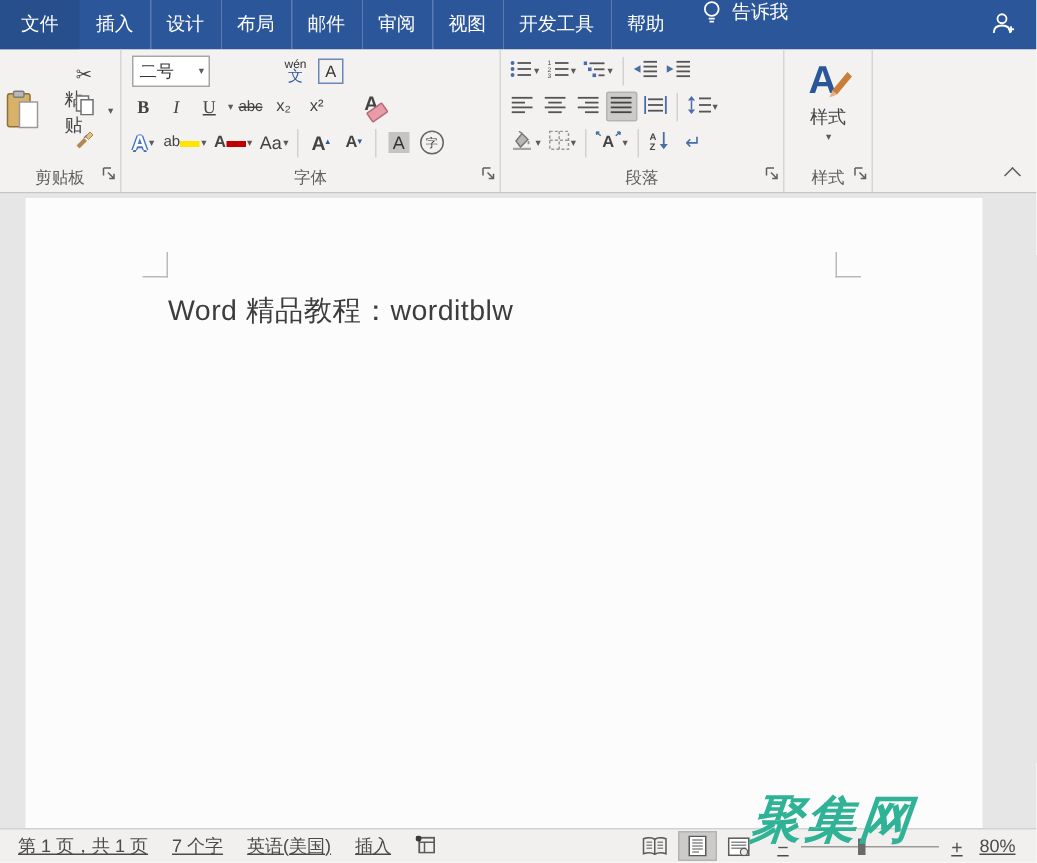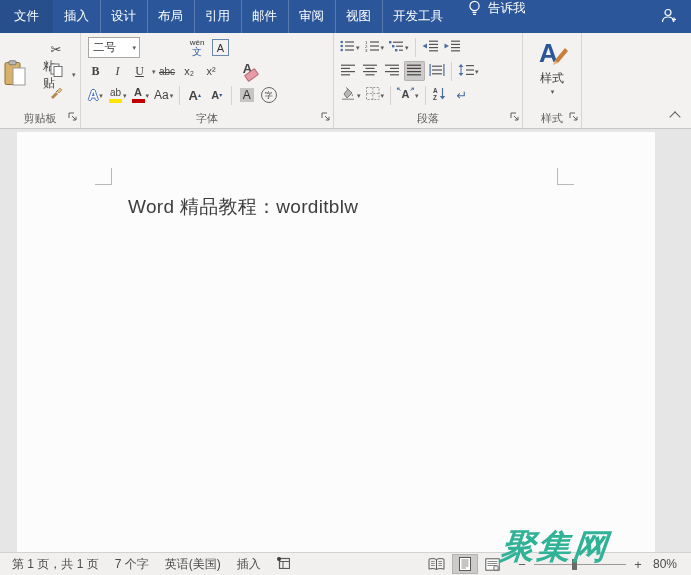--- a/index.html
+++ b/index.html
@@ -41,21 +41,21 @@
     font-size:11.5px;color:#333;padding:0 0 0 4px;justify-content:space-between;}
   .combo .caret{padding:0 3px;}
   .fname{width:138px;}
   .fsize{width:46px;margin-left:3px;}
   .b{font-weight:bold;font-family:"Liberation Serif",serif;}
   .i{font-style:italic;font-family:"Liberation Serif",serif;}
   .u{text-decoration:underline;font-family:"Liberation Serif",serif;}
   .strike{text-decoration:line-through;font-size:10px;text-align:right;}
   .fx-a{font-weight:bold;font-size:14px;color:#fff;
     text-shadow:-1px 0 #4472c4,1px 0 #4472c4,0 -1px #4472c4,0 1px #4472c4;}
-  .mark-under{display:flex;flex-direction:column;align-items:center;line-height:1;}
+  .mark-under{display:flex;flex-direction:row;align-items:center;line-height:1;}
   .mark-under .bar{width:13px;height:4px;margin-top:1px;}
   .phonetic{display:flex;flex-direction:column;align-items:center;line-height:1;font-size:8px;color:#333;width:20px;margin-left:44px;}
   .phonetic .base{font-size:10px;color:#2b579a;}
   .boxA{width:15px;height:15px;border:1px solid #6b88b4;display:flex;align-items:center;justify-content:center;
     font-size:11px;color:#333;}
   .clearfmt{position:relative;width:22px;height:20px;display:flex;align-items:flex-start;justify-content:center;}
   .clearfmt .A{font-size:13px;color:#444;font-weight:bold;}
   .eraser{position:absolute;right:1px;bottom:2px;width:11px;height:6px;background:#e79ca8;
     border:1px solid #b56b77;transform:rotate(-35deg);border-radius:1px;}
   .grow{position:relative;font-size:13px;font-weight:bold;color:#444;}
@@ -72,25 +72,25 @@
   .collapse-arrow{position:absolute;right:12px;bottom:7px;width:7px;height:7px;border-left:1.5px solid #605e5c;
     border-top:1.5px solid #605e5c;transform:rotate(45deg);}
 
   
   .docarea{flex:1;position:relative;background:#e6e6e6;overflow:hidden;}
   .page{position:absolute;left:17px;top:3px;width:638px;bottom:-5px;background:#fcfcfc;}
   .cropL{position:absolute;left:78px;top:36px;width:16px;height:16px;
     border-right:1px solid #b9b9b9;border-bottom:1px solid #b9b9b9;}
   .cropR{position:absolute;right:81px;top:36px;width:16px;height:16px;
     border-left:1px solid #b9b9b9;border-bottom:1px solid #b9b9b9;}
-  .bodytext{position:absolute;left:95px;top:62px;font-size:19px;color:#3d3d3d;letter-spacing:.3px;margin-left:16px;}
+  .bodytext{position:absolute;left:95px;top:62px;font-size:19px;color:#3d3d3d;letter-spacing:.3px;}
 
   
   .statusbar{flex:0 0 22px;background:#f1f0ef;border-top:1px solid #d4d2d0;display:flex;align-items:center;
-    font-size:12px;color:#4a4a4a;padding:0 4px;}
+    font-size:12px;color:#4a4a4a;padding:0 4px;text-decoration:underline;}
   .st{padding:0 8px;white-space:nowrap;}
   .viewbtn{width:26px;height:20px;display:flex;align-items:center;justify-content:center;margin:0 1px;}
   .zoomwrap{display:flex;align-items:center;margin:0 4px 0 10px;}
   .zoomtrack{width:92px;height:1px;background:#9a9a9a;position:relative;margin:0 7px;}
   .zoomthumb{position:absolute;left:38px;top:-5px;width:5px;height:11px;background:#6a6a6a;}
   .zoomsign{font-size:13px;color:#555;width:10px;text-align:center;}
   .zoomlevel{padding:0 10px 0 6px;}
 
   
   .watermark{position:absolute;left:501px;top:524px;font-size:34px;font-weight:bold;font-style:italic;
@@ -100,25 +100,25 @@
 <body>
 
 <div class="app">
 
   <div class="tabbar">
     <div class="tab file">文件</div>
     <div style="display:flex">
         <div class="tab">插入</div>
         <div class="tab">设计</div>
         <div class="tab">布局</div>
-        <div class="tab">引用</div>
         <div class="tab">邮件</div>
         <div class="tab">审阅</div>
         <div class="tab">视图</div>
         <div class="tab">开发工具</div>
+        <div class="tab">帮助</div>
       </div>
     <div class="tellme">
       <span>
         <svg width="13" height="16" viewBox="0 0 13 16">
             <circle cx="6.5" cy="6" r="4.6" fill="none" stroke="#fff" stroke-width="1.2"></circle>
             <line x1="4.5" y1="12.4" x2="8.5" y2="12.4" stroke="#fff" stroke-width="1.2"></line>
             <line x1="5" y1="14.4" x2="8" y2="14.4" stroke="#fff" stroke-width="1.2"></line>
           </svg>
       </span>
       <span>告诉我</span>

